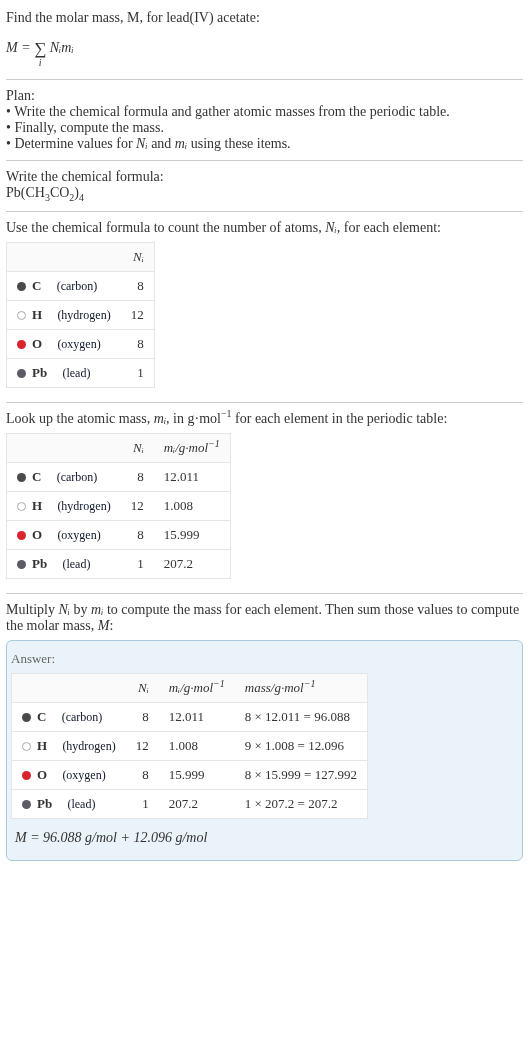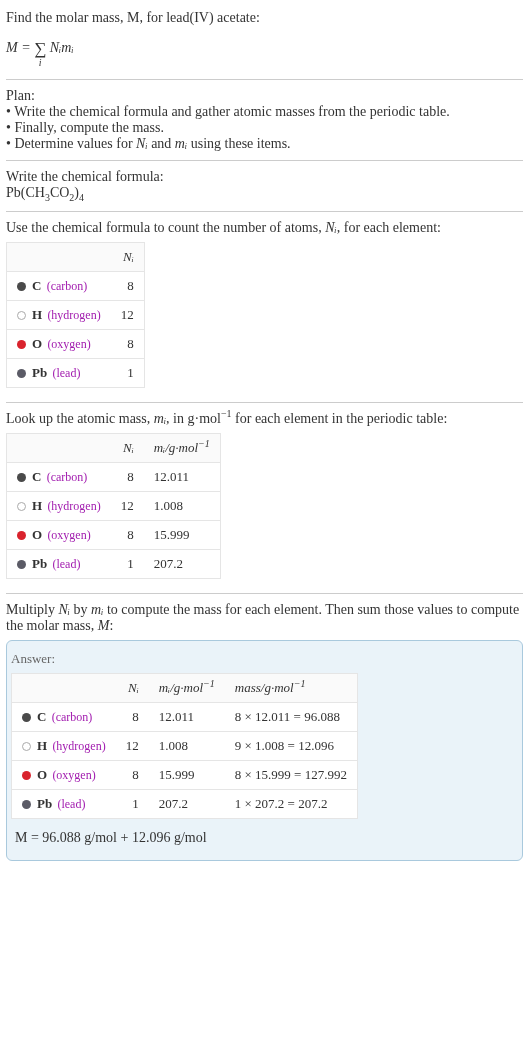--- a/index.html
+++ b/index.html
@@ -57,38 +57,39 @@
     border-radius: 50%;
     margin-right: 6px;
     vertical-align: middle;
     box-sizing: border-box;
   }
   .dot-c   { background:#4a4a4a; }
   .dot-h   { background:#fff; border:1px solid #aaa; }
   .dot-o   { background:#d9232d; }
   .dot-pb  { background:#5b5b66; }
   .elem-sym { font-weight: bold; }
-  .elem-name { color:#a21caf; font-size:12px; margin-left:2px; }
+  .elem-name { color:#0f172a; font-size:12px; margin-left:12px; }
   .num-col { text-align: right; }
   .answer-box {
     border: 1px solid #a9c9dd;
     background: #eaf3f9;
     border-radius: 6px;
     padding: 10px 4px;
     margin: 6px 0;
   }
   .answer-box table {
     background: #fff;
   }
   .answer-label {
     color: #666;
     font-size: 13px;
     margin-bottom: 4px;
   }
   .final-eq {
+    font-style: italic;
     margin: 8px 4px 2px 4px;
     line-height: 1.5;
   }
   sup, sub.chem {
     font-size: 10px;
     line-height: 0;
   }
   .sigma {
     display:inline-block;
     text-align:center;

